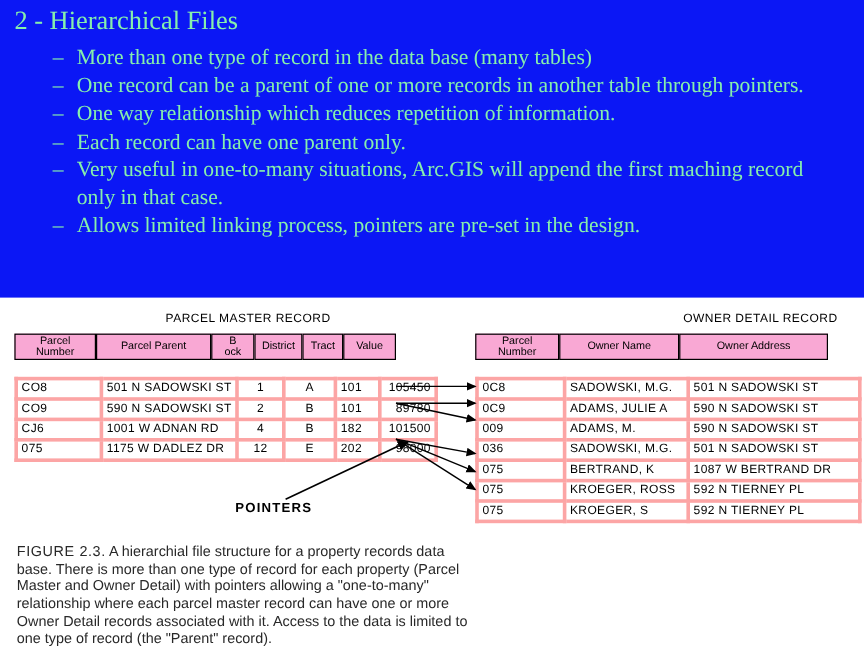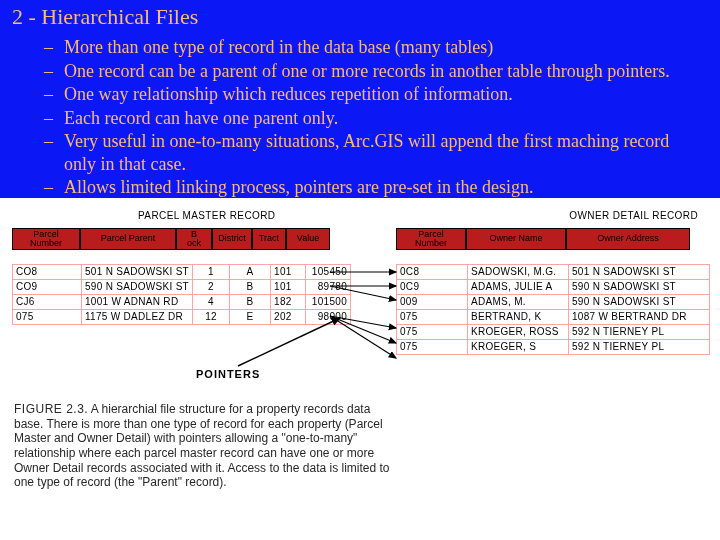--- a/index.html
+++ b/index.html
@@ -12,23 +12,23 @@
     color: #000;
     overflow: hidden;
   }
   .slide {
     width: 720px;
     height: 540px;
     position: relative;
   }
   .blue-top {
     background: #0b17f5;
-    color: #fdba74;
+    color: #86efac;
     padding: 4px 12px 0 12px;
-    height: 198px;
+    height: 248px;
     box-sizing: border-box;
   }
   .title {
     font-size: 22px;
     margin: 0 0 6px 0;
     padding-left: 0;
   }
   ul.bullets {
     list-style: none;
     margin: 0;
@@ -68,21 +68,21 @@
     border: 1px solid #000;
     font-family: "Arial Narrow", Arial, sans-serif;
     font-size: 9px;
     line-height: 1.05;
     text-align: center;
     display: flex;
     align-items: center;
     justify-content: center;
     height: 22px;
     top: 30px;
-    background: #b91c1c;
+    background: #f9a8d4;
     box-sizing: border-box;
     padding: 0 6px;
   }
   
   .h-pn  { left: 12px;  width: 68px; }
   .h-pa  { left: 80px;  width: 96px; }
   .h-bl  { left: 176px; width: 36px; }
   .h-di  { left: 212px; width: 40px; }
   .h-tr  { left: 252px; width: 34px; }
   .h-va  { left: 286px; width: 44px; }
@@ -92,21 +92,21 @@
   .h-oa  { left: 566px; width: 124px; }
 
   table.datatbl {
     position: absolute;
     border-collapse: collapse;
     font-family: "Arial Narrow", Arial, sans-serif;
     font-size: 10px;
     background: #fff;
   }
   table.datatbl td {
-    border: 1px solid #fca5a5;
+    border: 3px solid #fca5a5;
     padding: 0 3px;
     height: 14px;
     line-height: 14px;
     text-align: left;
     white-space: nowrap;
     letter-spacing: 0.3px;
   }
   table.datatbl.lefttbl  { top: 66px; left: 12px; }
   table.datatbl.lefttbl td.c1 { width: 62px; }
   table.datatbl.lefttbl td.c2 { width: 90px; }
@@ -235,20 +235,25 @@
         <td class="c1">0C9</td>
         <td class="c2">ADAMS, JULIE A</td>
         <td class="c3">590 N SADOWSKI ST</td>
       </tr>
       <tr>
         <td class="c1">009</td>
         <td class="c2">ADAMS, M.</td>
         <td class="c3">590 N SADOWSKI ST</td>
       </tr>
       <tr>
+        <td class="c1">036</td>
+        <td class="c2">SADOWSKI, M.G.</td>
+        <td class="c3">501 N SADOWSKI ST</td>
+      </tr>
+      <tr>
         <td class="c1">075</td>
         <td class="c2">BERTRAND, K</td>
         <td class="c3">1087 W BERTRAND DR</td>
       </tr>
       <tr>
         <td class="c1">075</td>
         <td class="c2">KROEGER, ROSS</td>
         <td class="c3">592 N TIERNEY PL</td>
       </tr>
       <tr>

